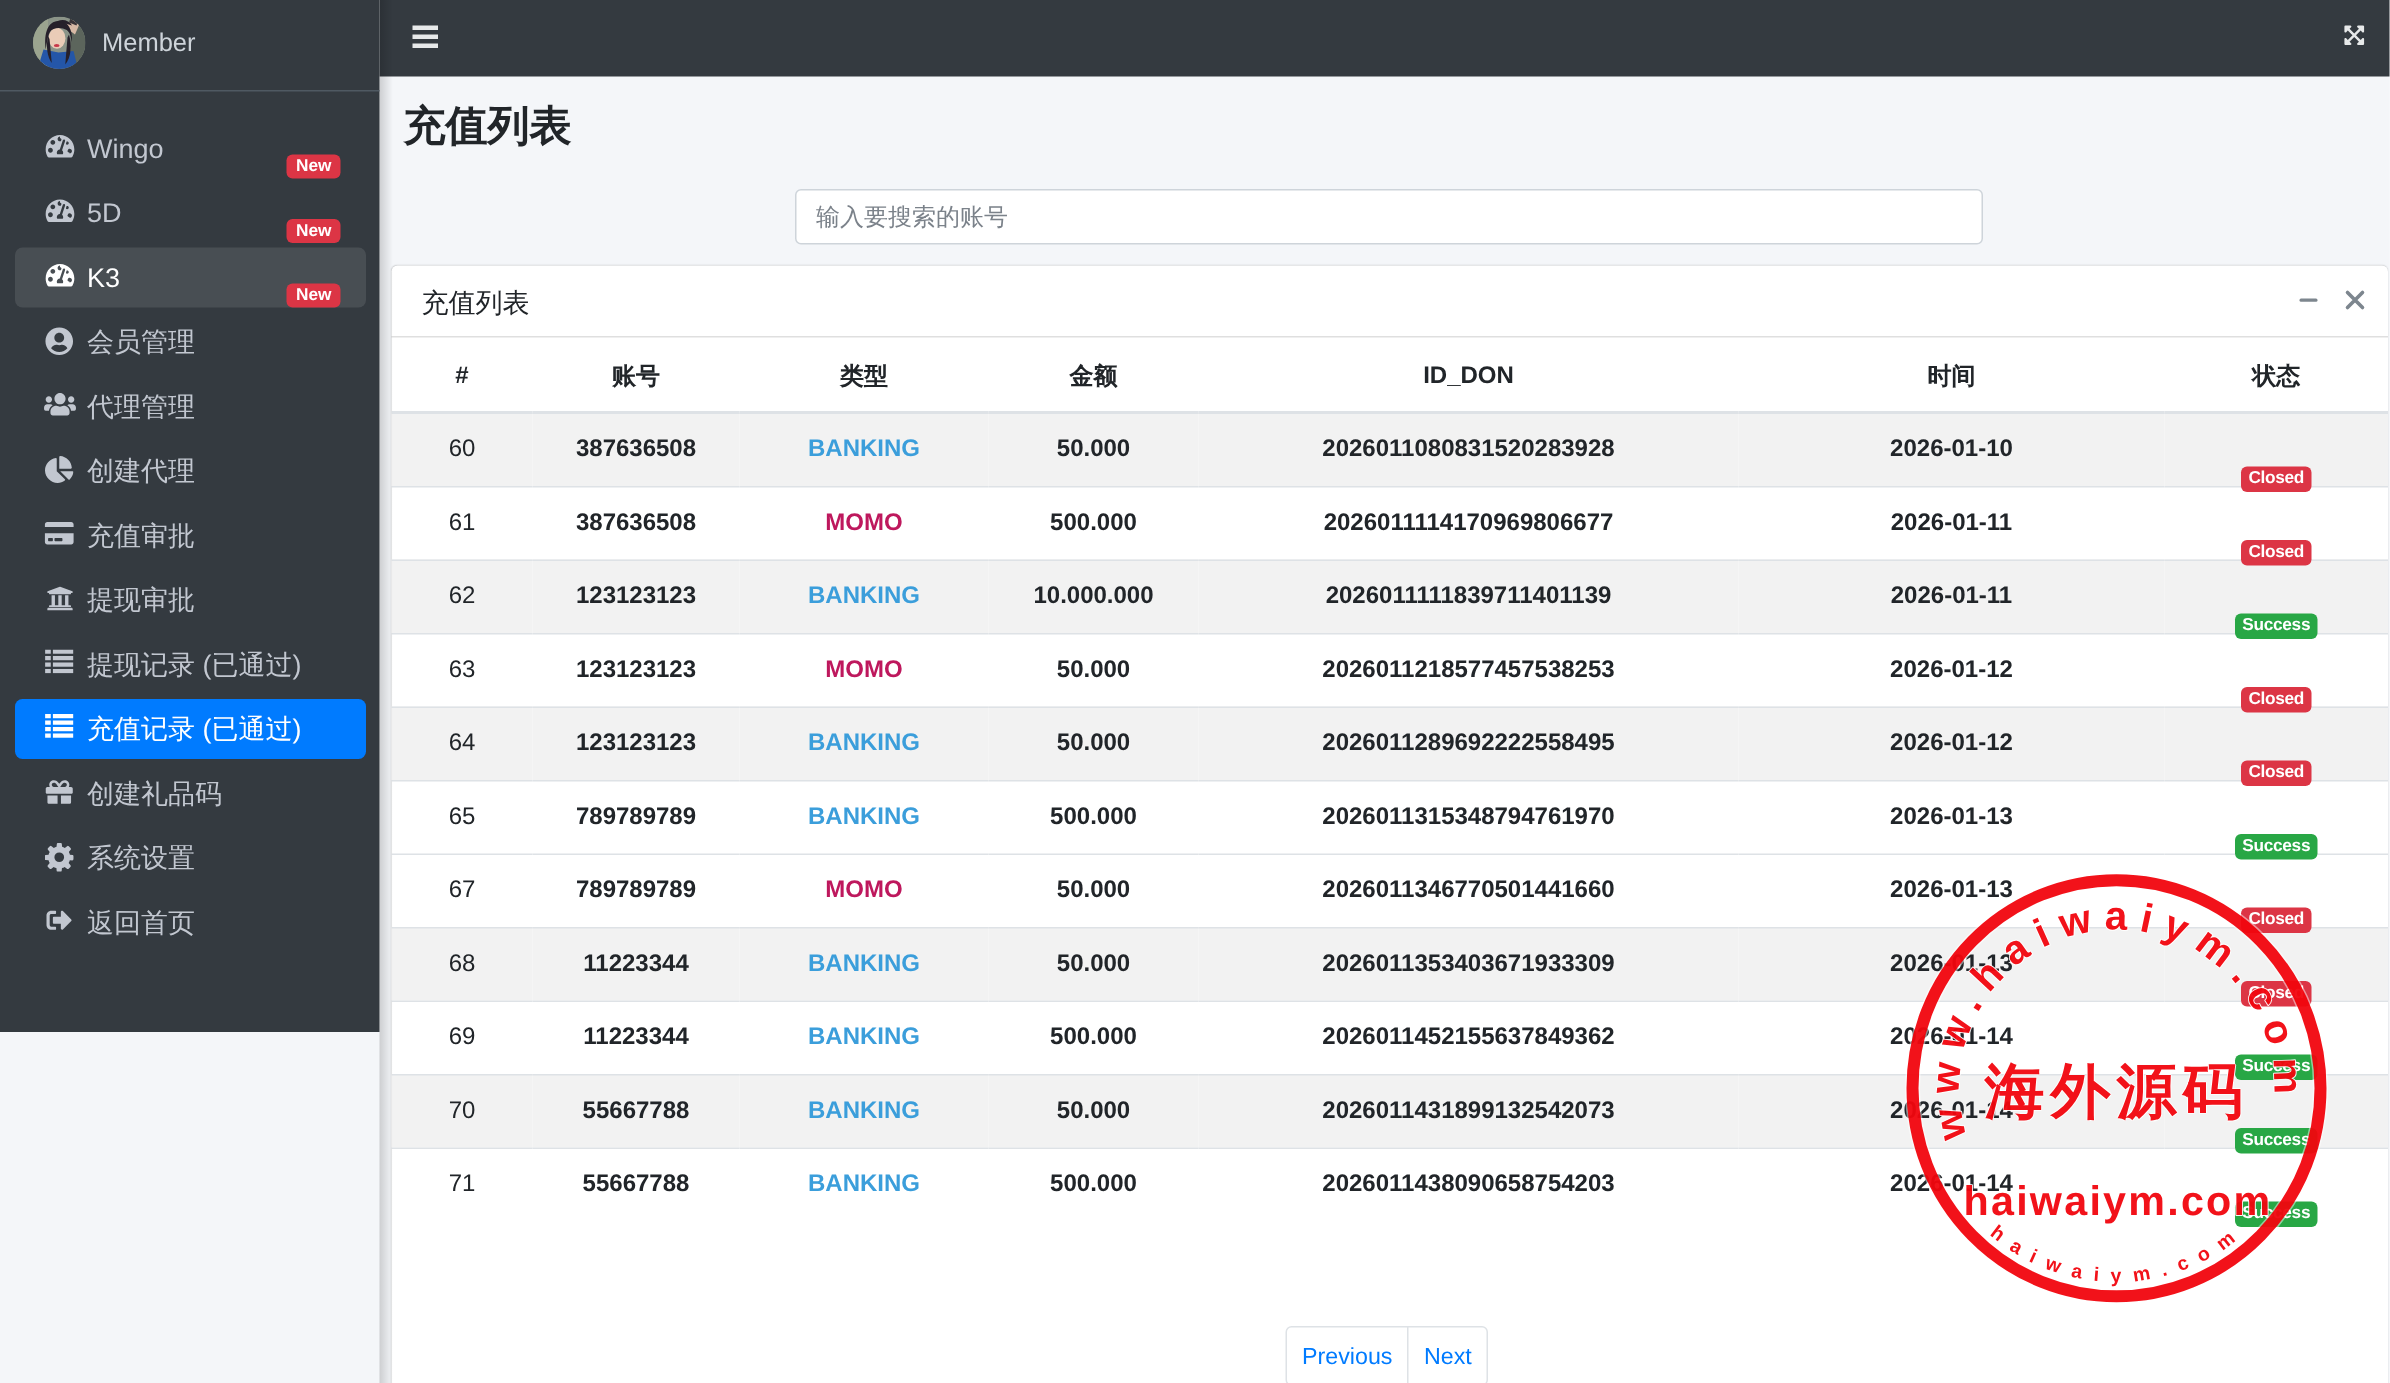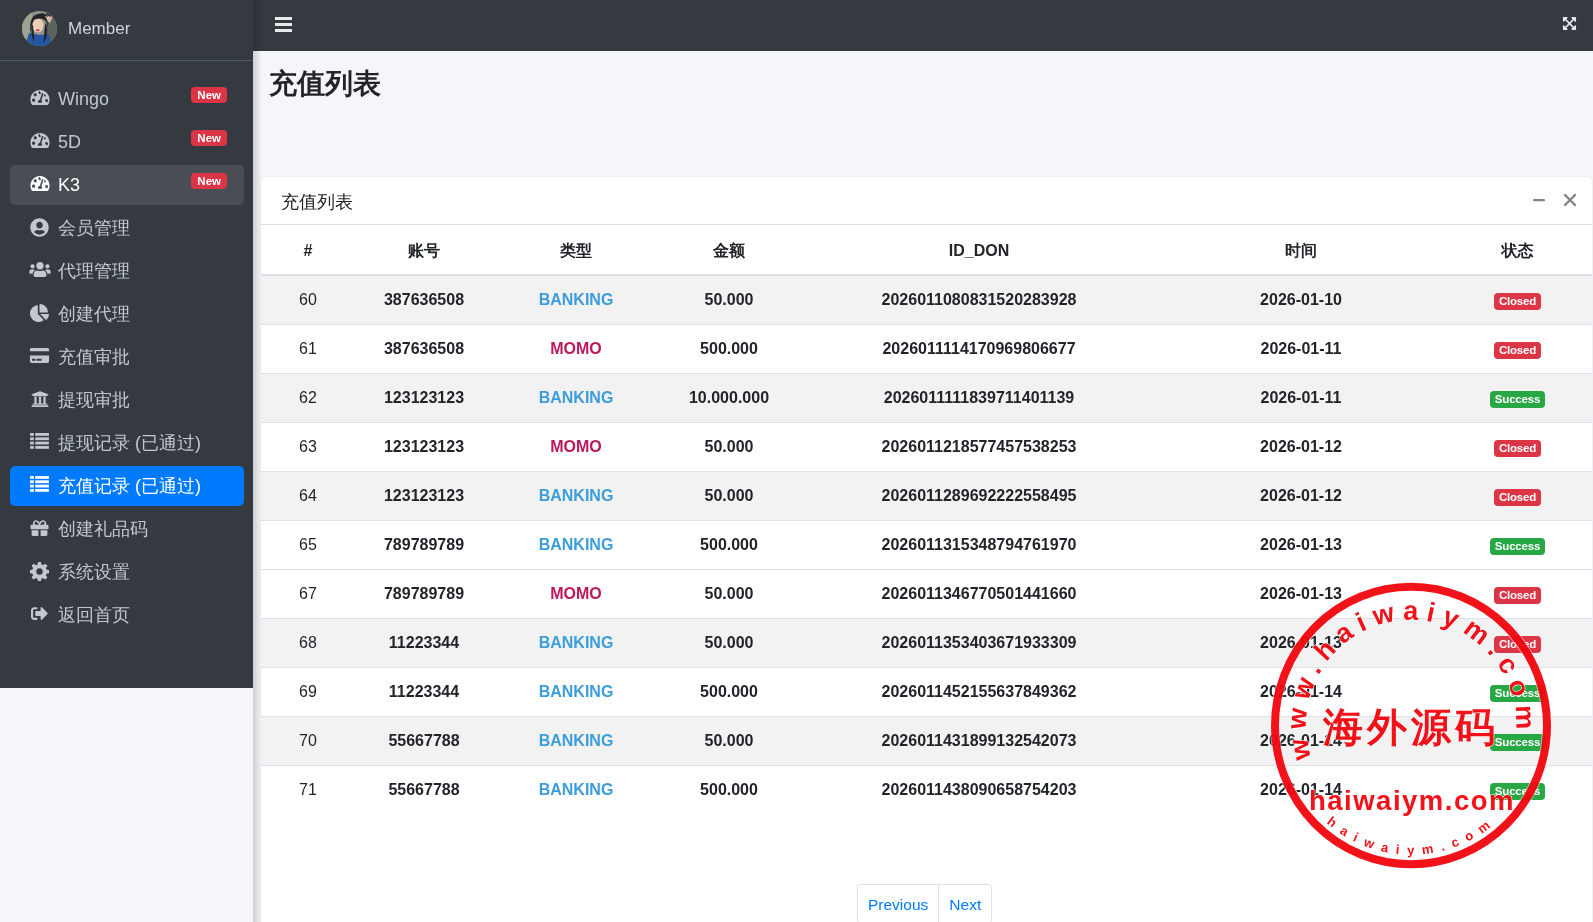--- a/index.html
+++ b/index.html
@@ -9,21 +9,21 @@
 .edge-shadow { position:absolute; left:253px; top:0; width:9px; height:922px; background:linear-gradient(to right, rgba(0,0,0,0.16), rgba(0,0,0,0)); z-index:25; }
 .user-panel { position:absolute; left:0; top:0; width:253px; height:61px; border-bottom:1px solid #4f5962; }
 .avatar { position:absolute; left:22px; top:11px; width:35px; height:35px; border-radius:50%; overflow:hidden; }
 .uname { position:absolute; left:68px; top:19px; font-size:17px; color:#ced4da; }
 .snav { position:absolute; left:10px; top:79px; width:234px; }
 .sitem { position:relative; height:40px; margin-bottom:3px; border-radius:5px; color:#c2c7d0; }
 .sitem .sic { position:absolute; left:19px; top:10px; width:21px; height:20px; text-align:center; }
 .sitem .stx { position:absolute; left:48px; top:10px; font-size:18px; line-height:20px; white-space:nowrap; }
 .sitem.hl { background:rgba(255,255,255,0.1); color:#fff; }
 .sitem.act { background:#007bff; color:#fff; }
-.nbadge { position:absolute; right:17px; top:8px; background:#dc3545; color:#fff; font-size:11.5px; font-weight:bold; padding:2px 6px; border-radius:4px; line-height:12px; }
+.nbadge { position:absolute; right:17px; top:24px; background:#dc3545; color:#fff; font-size:11.5px; font-weight:bold; padding:2px 6px; border-radius:4px; line-height:12px; }
 .topbar { position:absolute; left:253px; top:0; right:0; height:51px; background:#343a40; z-index:20; }
 .hamb { position:absolute; left:22px; top:17px; width:17px; height:16px; }
 .hamb div { height:2.5px; background:#e7e9ea; margin-bottom:3.5px; }
 .expand { position:absolute; right:16px; top:16px; width:15px; height:15px; }
 .content { position:absolute; left:253px; top:51px; right:0; bottom:0;padding-left:36px; }
 h1.pagetitle { position:absolute; left:16px; top:14px; font-size:28px; font-weight:700; color:#212529; }
 .searchbox { position:absolute; left:277px; top:75px; width:792px; height:37px; background:#fff; border:1px solid #ced4da; border-radius:4px; }
 .searchbox span { position:absolute; left:13px; top:8px; font-size:16px; color:#7b828a; }
 .card { position:absolute; left:8px; top:126px; width:1331px; height:800px; background:#fff; border-radius:4px 4px 0 0; box-shadow:0 0 1px rgba(0,0,0,.2); }
 .card-header { position:relative; height:48px; border-bottom:1px solid rgba(0,0,0,.125); }
@@ -31,21 +31,21 @@
 .tool-min { position:absolute; right:46px; top:16px; width:14px; height:14px; color:#7d868e; }
 .tool-x { position:absolute; right:15px; top:16px; width:14px; height:14px; color:#7d868e; }
 table.dt { width:1331px; border-collapse:collapse; table-layout:fixed; }
 table.dt th { height:50px; padding-top:3px; font-size:16px; font-weight:bold; color:#212529; text-align:center; border-bottom:2px solid #dee2e6; }
 table.dt td { height:49px; font-size:16px; font-weight:bold; color:#212529; text-align:center; border-top:1px solid #dee2e6; }
 table.dt td.num { font-weight:normal; }
 table.dt tr.odd { background:#f2f2f2; }
 .c1{width:94px}.c2{width:138px}.c3{width:166px}.c4{width:140px}.c5{width:360px}.c6{width:284px}.c7{width:149px}
 table.dt td.t-bank { color:#3b9edb; }
 table.dt td.t-momo { color:#be185d; }
-.badge { display:inline-block; position:relative; top:1px; font-size:11.5px; font-weight:bold; color:#fff; padding:2px 5px; border-radius:4px; line-height:13px; letter-spacing:-0.2px;text-align:center; }
+.badge { display:inline-block; position:relative; top:19px; font-size:11.5px; font-weight:bold; color:#fff; padding:2px 5px; border-radius:4px; line-height:13px; letter-spacing:-0.2px;text-align:center; }
 .b-closed { background:#dc3545; }
 .b-success { background:#28a745; }
 .pagin { position:absolute; left:596px; top:707px; height:40px; }
 .pagin a { float:left; display:block; height:40px; line-height:24px; padding:8px 10px; font-size:15.5px; color:#007bff; background:#fff; border:1px solid #dee2e6; }
 .pagin a.prev { border-radius:4px 0 0 4px; }
 .pagin a.next { border-radius:0 4px 4px 0; margin-left:-1px; }
 .stamp { position:absolute; left:1251px; top:565px; width:320px; height:320px; z-index:40; opacity:0.95; }
 </style>
 </head>
 <body>
@@ -205,20 +205,23 @@
       <div style="margin-bottom:0"></div>
     </div>
   <div class="expand">
     <svg width="15" height="15" viewBox="0 0 448 512">
         <path fill="#e7e9ea" d="M448 344v112a23.94 23.94 0 0 1-24 24H312c-21.39 0-32.09-25.9-17-41l36.2-36.2L224 295.6 116.77 402.9 153 439c15.09 15.1 4.39 41-17 41H24a23.94 23.94 0 0 1-24-24V344c0-21.4 25.89-32.1 41-17l36.19 36.2L184.46 256 77.18 148.7 41 185c-15.1 15.1-41 4.4-41-17V56a23.94 23.94 0 0 1 24-24h112c21.39 0 32.09 25.9 17 41l-36.2 36.2L224 216.4l107.23-107.3L295 73c-15.09-15.1-4.39-41 17-41h112a23.94 23.94 0 0 1 24 24v112c0 21.4-25.89 32.1-41 17l-36.19-36.2L263.54 256l107.28 107.3L407 327c15.1-15.1 41-4.4 41 17z"></path>
       </svg>
   </div>
 </div>
 <div class="content">
   <h1 class="pagetitle">充值列表</h1>
+  <div class="searchbox">
+      <span>输入要搜索的账号</span>
+    </div>
   <div class="card">
     <div class="card-header">
       <span class="ct">充值列表</span>
       <span class="tool-min"><svg width="14" height="14" viewBox="0 0 14 14">
             <rect x="1" y="6" width="12" height="2.2" rx="1" fill="#7d868e"></rect>
           </svg></span>
       <span class="tool-x"><svg width="14" height="14" viewBox="0 0 14 14">
             <path d="M2 2 L12 12 M12 2 L2 12" stroke="#7d868e" stroke-width="2.4" stroke-linecap="round"></path>
           </svg></span>
     </div>

